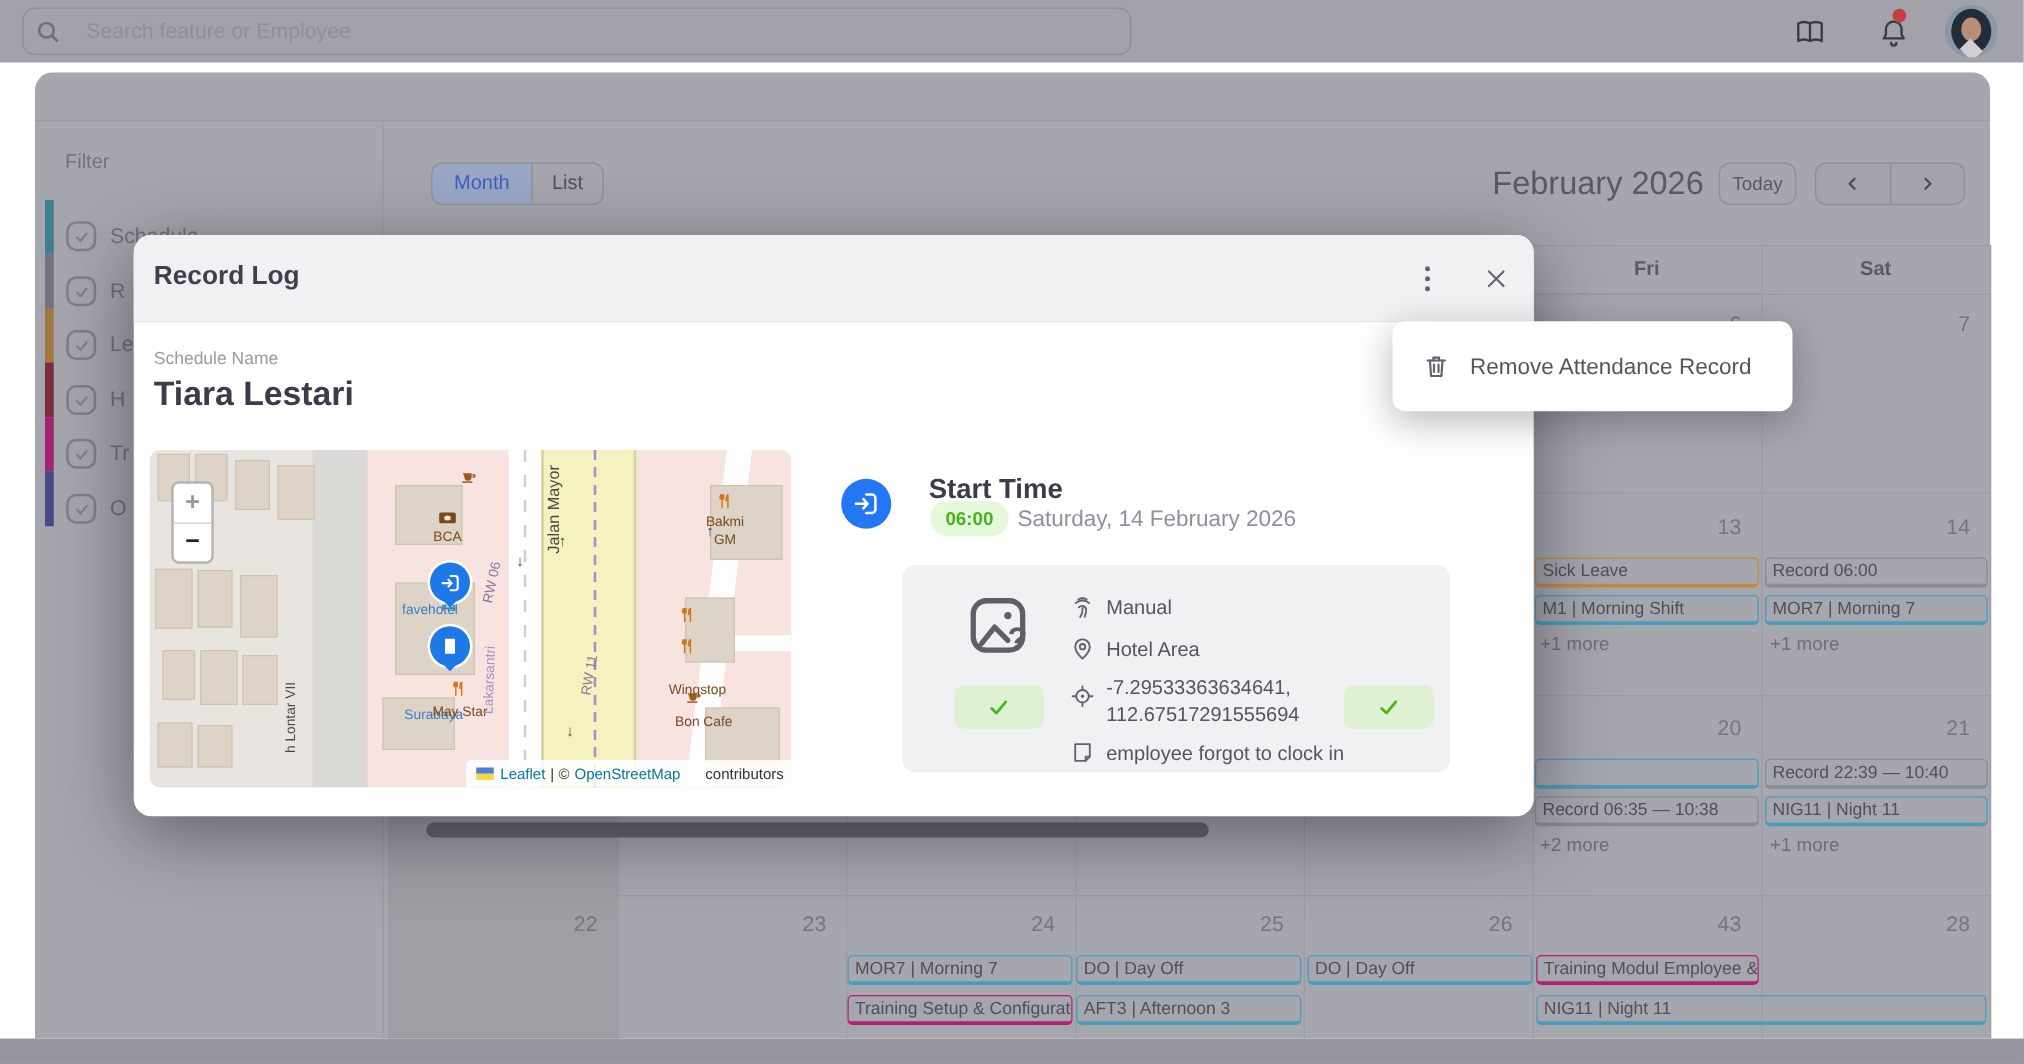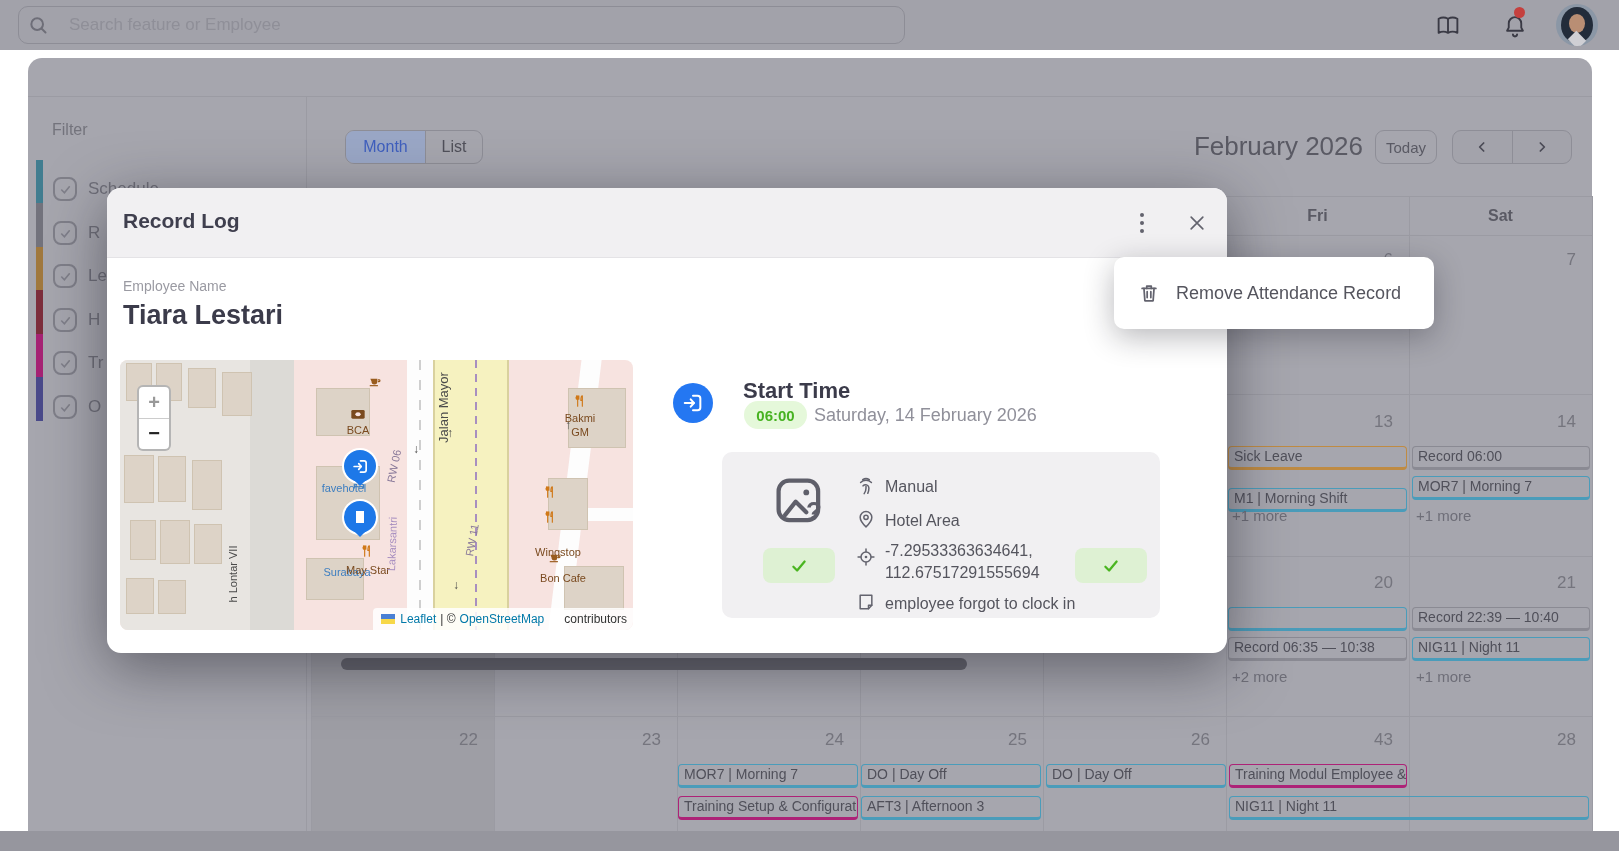--- a/index.html
+++ b/index.html
@@ -207,21 +207,21 @@
 
   <div class="abs dayhdr" style="left:1227px">Fri</div>
   <div class="abs dayhdr" style="left:1410px">Sat</div>
 
   <div class="abs dt" style="left:1333px;top:250px">6</div>
   <div class="abs dt" style="left:1516px;top:250px">7</div>
 
   <div class="abs dt" style="left:1333px;top:412px">13</div>
   <div class="abs dt" style="left:1516px;top:412px">14</div>
   <div class="abs chip" style="left: 1228px; top: 446px; width: 167px; border-color: rgb(191, 139, 67);">Sick Leave</div>
-  <div class="abs chip" style="left: 1228px; top: 476px; width: 167px; border-color: rgb(74, 156, 186); margin-top: 12px;">M1 | Morning Shift</div>
+  <div class="abs chip" style="left: 1228px; top: 476px; width: 167px; border-color: rgb(74, 156, 186);">M1 | Morning Shift</div>
   <div class="abs more" style="left:1232px;top:507px">+1 more</div>
   <div class="abs chip" style="left: 1412px; top: 446px; width: 166px; border-color: rgb(138, 138, 147);">Record 06:00</div>
   <div class="abs chip" style="left: 1412px; top: 476px; width: 166px; border-color: rgb(74, 156, 186);">MOR7 | Morning 7</div>
   <div class="abs more" style="left:1416px;top:507px">+1 more</div>
 
   <div class="abs dt" style="left:1333px;top:573px">20</div>
   <div class="abs dt" style="left:1516px;top:573px">21</div>
   <div class="abs chip" style="left: 1228px; top: 607px; width: 167px; border-color: rgb(74, 156, 186);"></div>
   <div class="abs chip" style="left: 1228px; top: 637px; width: 167px; border-color: rgb(138, 138, 147);">Record 06:35 — 10:38</div>
   <div class="abs more" style="left:1232px;top:668px">+2 more</div>
@@ -252,21 +252,21 @@
         <i></i>
         <i></i>
         <i></i>
       </div>
     <div class="abs xbtn">
       <svg width="20" height="20" viewBox="0 0 24 24" fill="none" stroke="currentColor" stroke-width="2" stroke-linecap="round">
           <path d="M5 5l14 14M19 5 5 19"></path>
         </svg>
     </div>
 
-    <div class="abs lbl-sm" style="left:16px;top:90px">Employee Name</div>
+    <div class="abs lbl-sm" style="left:16px;top:90px">Schedule Name</div>
     <div class="abs emp-name" style="left:16px;top:112px">Tiara Lestari</div>
 
     <div class="abs map">
       <div class="abs" style="left:0;top:0;width:130px;height:270px;background:#e8e5e1"></div>
       <div class="abs" style="left:130px;top:0;width:44px;height:270px;background:#dcdad6"></div>
 
       <div class="bld" style="left:6px;top:3px;width:26px;height:38px"></div>
       <div class="bld" style="left:36px;top:3px;width:26px;height:38px"></div>
       <div class="bld" style="left:68px;top:8px;width:28px;height:40px"></div>
       <div class="bld" style="left:102px;top:12px;width:30px;height:44px"></div>

